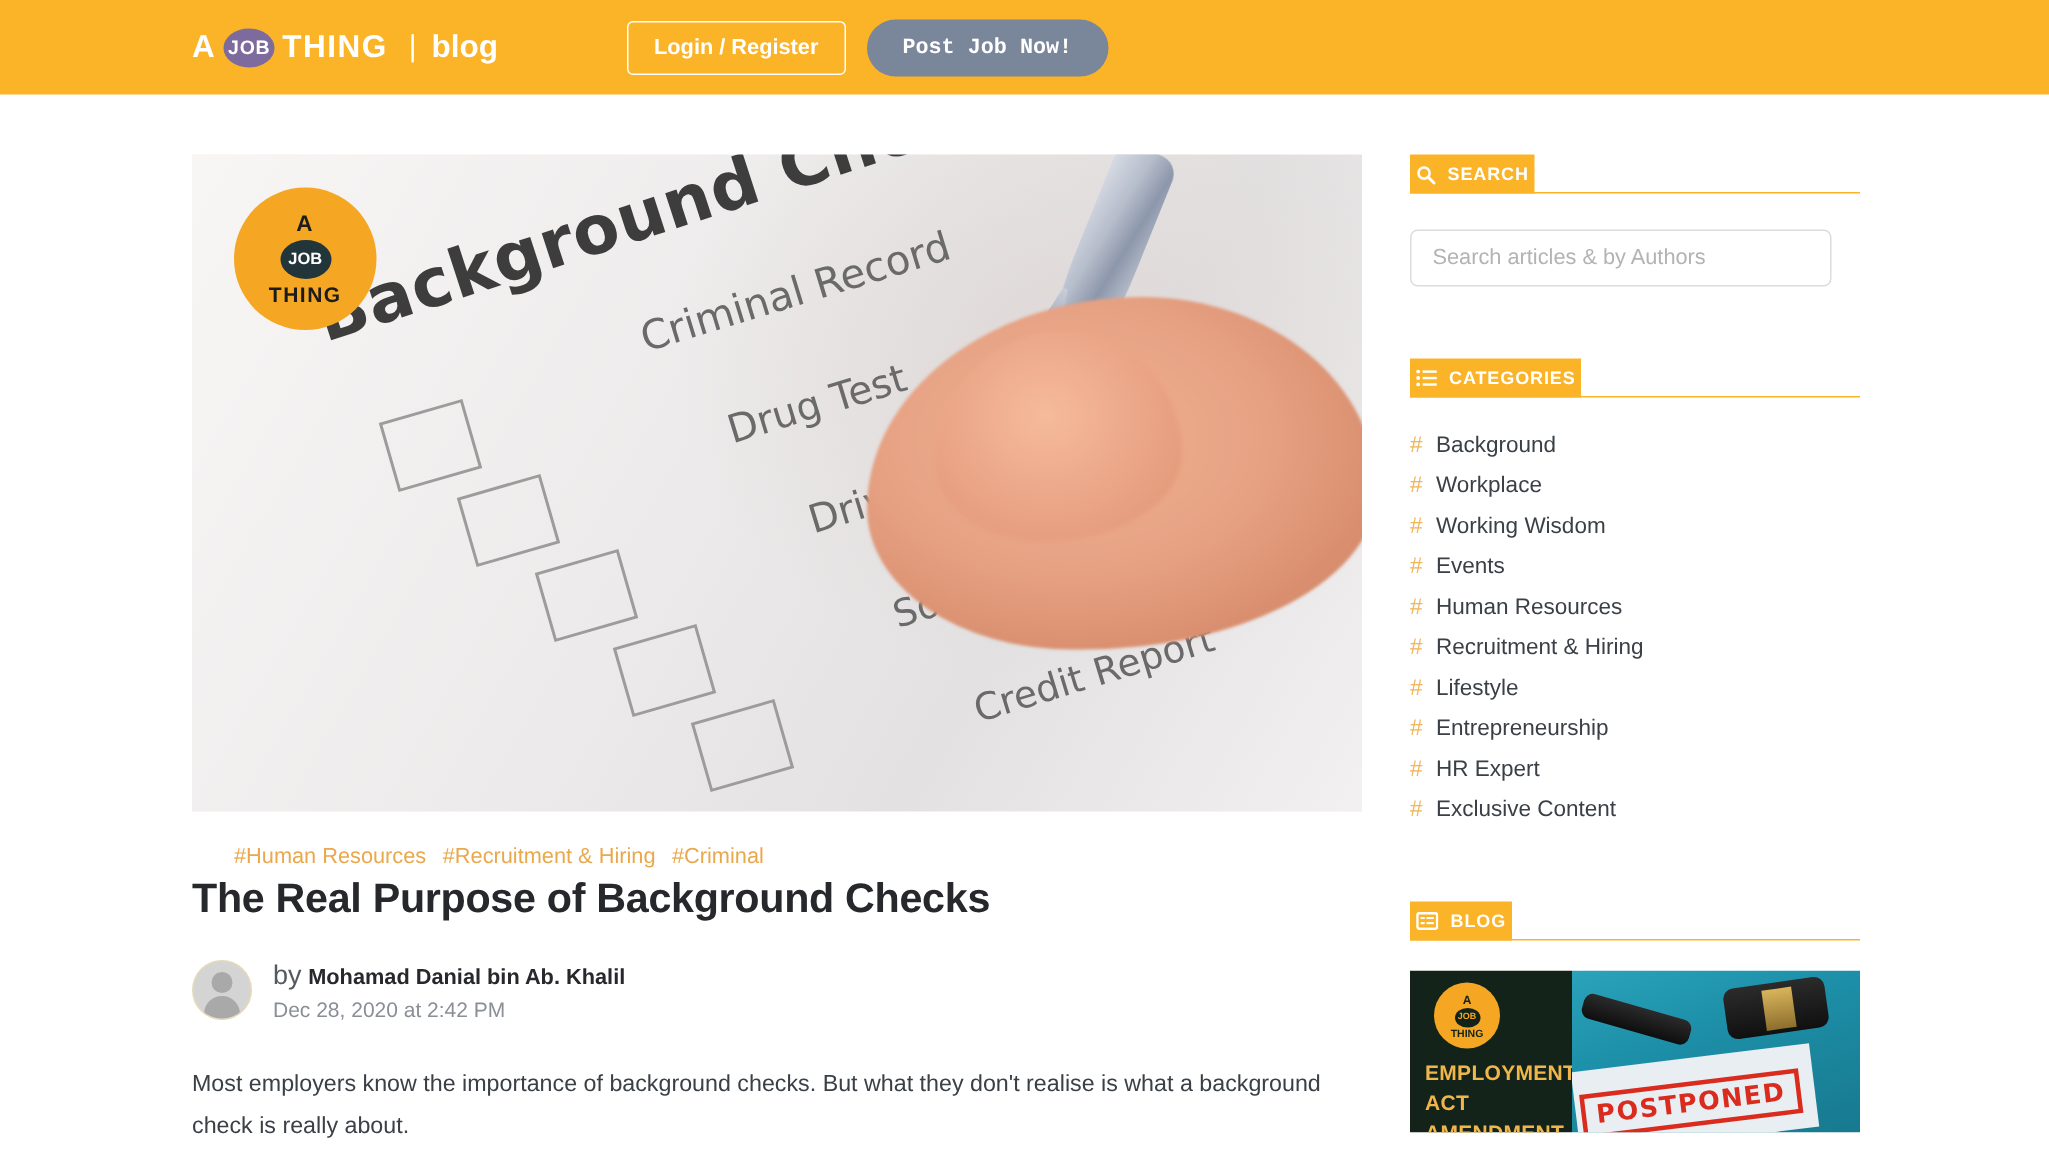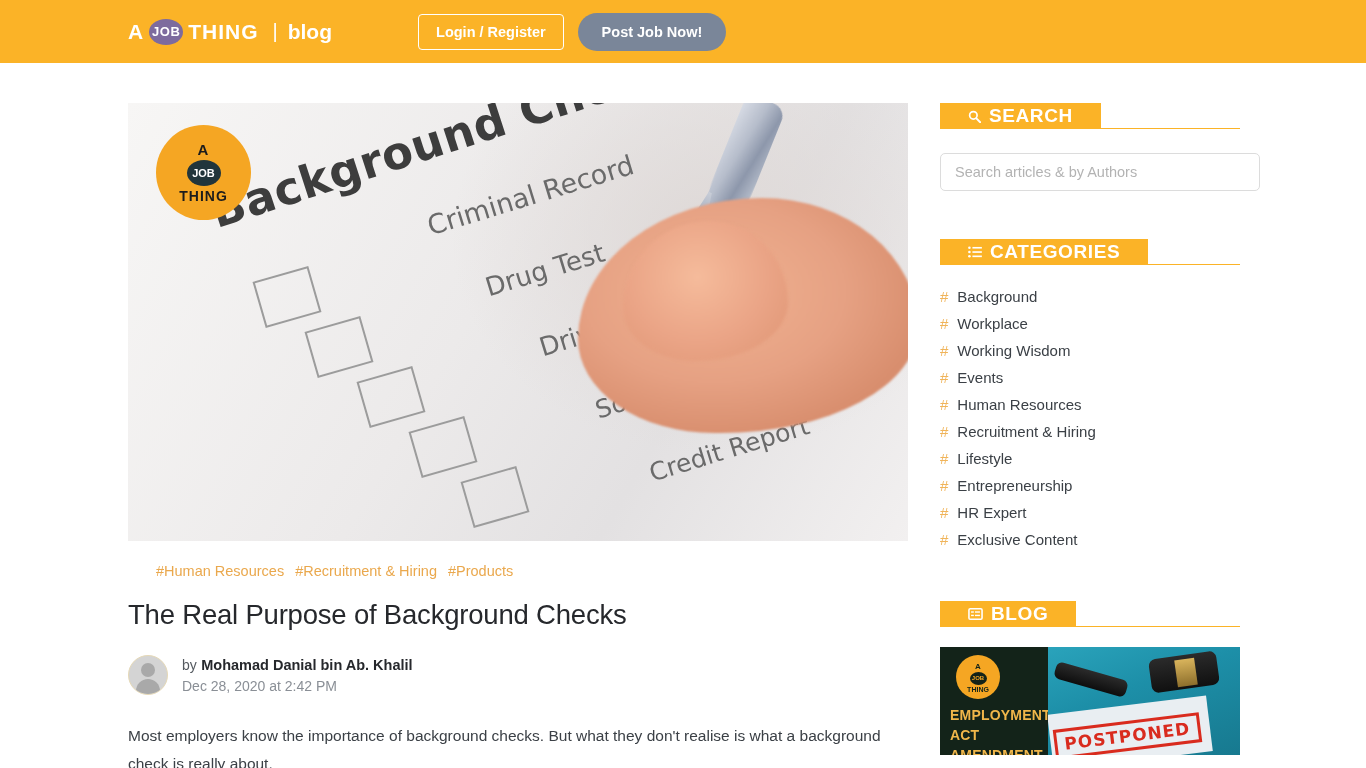--- a/index.html
+++ b/index.html
@@ -111,21 +111,21 @@
   }
   .btn-post {
     background: #7a8699;
     border: none;
     color: #ffffff;
     font-size: 14.5px;
     font-weight: 600;
     padding: 11px 24px;
     border-radius: 22px;
     cursor: pointer;
-    font-family: Liberation Sans, sans-serif;
+    font-family: Liberation Mono, monospace;
     white-space: nowrap;
   }
 
   
   .page {
     display: flex;
     padding: 40px 128px 0 128px;
     gap: 32px;
   }
   .main-col { width: 780px; }
@@ -240,23 +240,23 @@
     margin-top: 22px;
     display: flex;
     gap: 11px;
     font-size: 14.5px;
     color: #eaa84d;
     font-weight: 400;
     margin-left: 28px;
   }
   .tag { cursor: pointer; }
   .post-title {
-    margin-top: 20px;
+    margin-top: 4px;
     font-size: 27.5px;
-    font-weight: normal;
+    font-weight: bold;
     color: #26282c;
     letter-spacing: -.2px;
   }
   .byline {
     margin-top: 22px;
     display: flex;
     align-items: center;
     gap: 14px;
   }
   .avatar {
@@ -280,21 +280,21 @@
   .avatar::after {
     content: "";
     position: absolute;
     left: 50%; top: 23px;
     transform: translateX(-50%);
     width: 24px; height: 18px;
     border-radius: 12px 12px 0 0;
     background: #a9a9a9;
   }
   .byline-text { line-height: 1.45; }
-  .by-label { font-size: 14px; color: #555a60; }
+  .by-label { font-size: 18px; color: #555a60; }
   .by-name { font-size: 14.5px; color: #26282c; font-weight: bold; }
   .by-date { font-size: 14px; color: #8a8f96; }
   .post-body {
     margin-top: 26px;
     font-size: 15.5px;
     line-height: 1.75;
     color: #3b4046;
     max-width: 760px;
   }
 
@@ -306,30 +306,30 @@
     height: 26px;
     border-bottom: 1.5px solid #fbb327;
     margin-bottom: 0;
   }
   .widget-tab {
     display: inline-flex;
     align-items: center;
     gap: 8px;
     background: #fbb327;
     color: #ffffff;
-    font-size: 19px;
+    font-size: 12px;
     font-weight: bold;
     letter-spacing: .6px;
     height: 26px;
-    padding: 0 28px;
+    padding: 0 4px;
   }
   .widget-icon { display: inline-flex; align-items: center; }
   .search-box {
     margin-top: 24px;
-    width: 320px;
+    width: 281px;
     height: 38px;
     border: 1px solid #dcdcdc;
     border-radius: 5px;
     padding: 0 14px;
     font-size: 14.5px;
     color: #555;
     font-family: inherit;
     background: #ffffff;
     outline: none;
   }
@@ -490,21 +490,21 @@
       <div class="hero-logo">
         <span class="hl-a">A</span>
         <span class="hl-job">JOB</span>
         <span class="hl-thing">THING</span>
       </div>
     </div>
 
     <div class="tags">
       <span class="tag">#Human Resources</span>
       <span class="tag">#Recruitment &amp; Hiring</span>
-      <span class="tag">#Products</span>
+      <span class="tag">#Criminal</span>
     </div>
 
     <h1 class="post-title">The Real Purpose of Background Checks</h1>
 
     <div class="byline">
       <div class="avatar"></div>
       <div class="byline-text">
         <div>
           <span class="by-label">by</span>
           <span class="by-name">Mohamad Danial bin Ab. Khalil</span>

